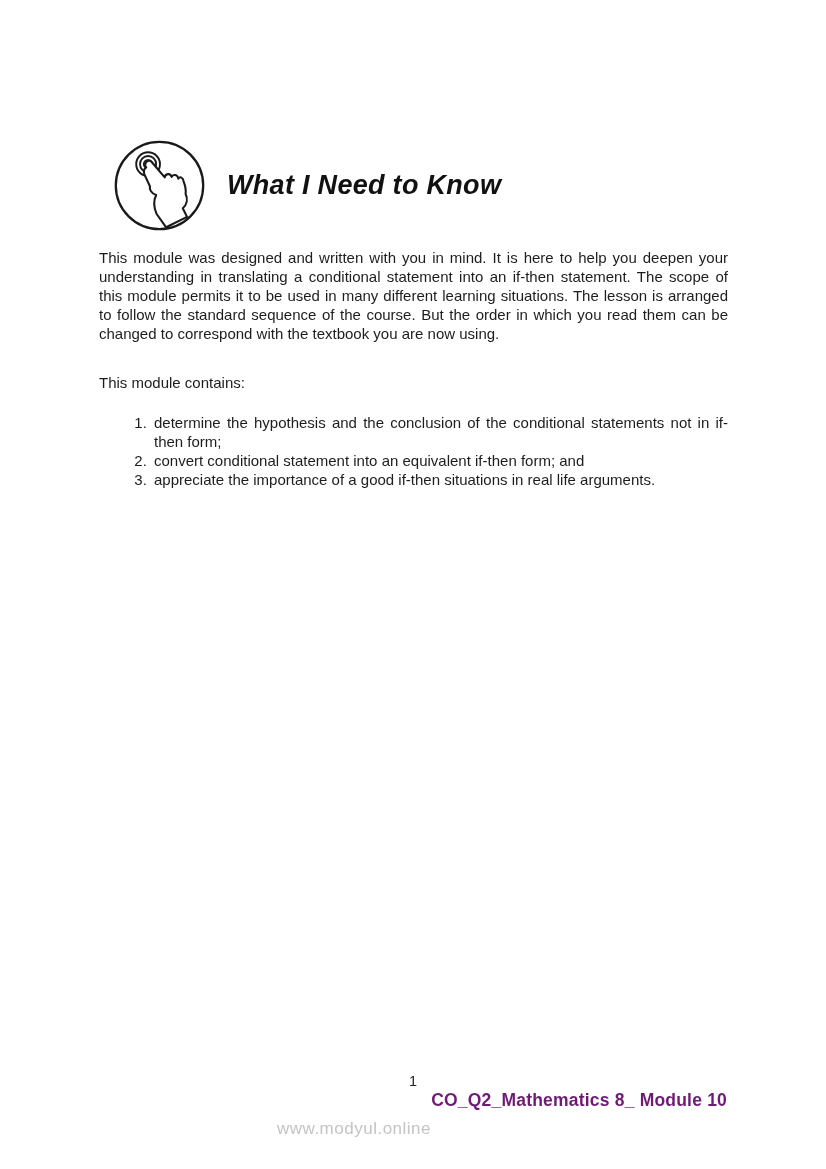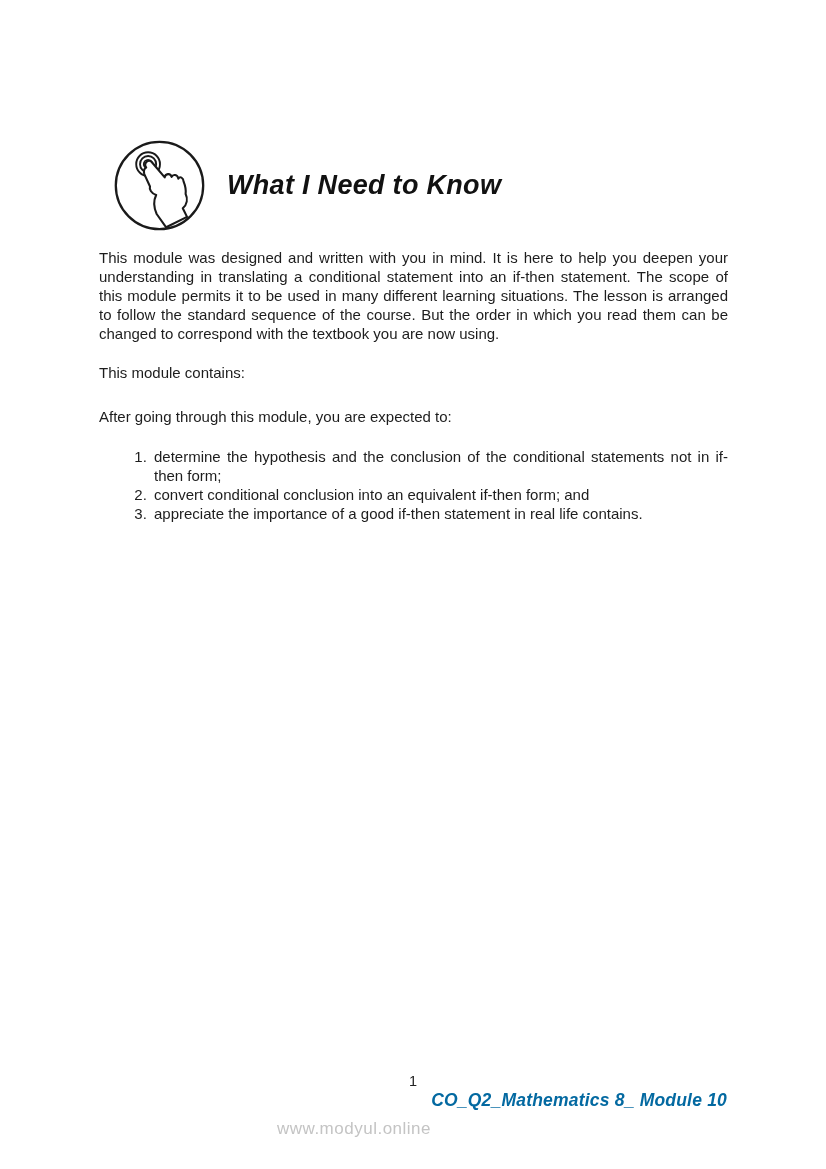--- a/index.html
+++ b/index.html
@@ -39,21 +39,21 @@
   }
   .content {
     position: absolute;
     top: 248px;
     left: 99px;
     width: 629px;
     font-size: 15px;
     line-height: 19px;
   }
   .intro { text-align: justify; }
-  .contains-label { margin-top: 20px; }
+  .contains-label { margin-top: 30px; }
   .lesson-line { margin-top: 15px; padding-left: 53px; }
   .expect-label { margin-top: 25px; }
   ol.objectives {
     margin-top: 21px;
     padding-left: 52px;
     text-align: justify;
   }
   ol.objectives li { padding-left: 3px; }
   .footer-pagenum {
     position: absolute;
@@ -64,23 +64,22 @@
     font-size: 14.5px;
     color: #222;
   }
   .footer-module {
     position: absolute;
     top: 1090px;
     right: 99px;
     font-size: 17.5px;
     font-weight: bold;
     letter-spacing: 0.2px;
-    color: #0369a1;
+    color: #701a75;
     white-space: nowrap;
-    font-style: italic;
   }
   .watermark {
     position: absolute;
     top: 1119px;
     left: 0;
     width: 708px;
     text-align: center;
     font-size: 17px;
     letter-spacing: 0.5px;
     color: #c4c4c4;
@@ -119,25 +118,24 @@
 
         <circle cx="50" cy="50" r="46" fill="none" stroke="#1a1a1a" stroke-width="2.4"></circle>
       </svg>
     </div>
     <h1 class="page-title">What I Need to Know</h1>
   </div>
 
   <div class="content">
     <p class="intro">This module was designed and written with you in mind. It is here to help you deepen your understanding in translating a conditional statement into an if-then statement. The scope of this module permits it to be used in many different learning situations. The lesson is arranged to follow the standard sequence of the course. But the order in which you read them can be changed to correspond with the textbook you are now using.</p>
     <p class="contains-label">This module contains:</p>
-    <p class="expect-label">After going through this module, you are expected to:</p>
     <ol class="objectives">
       <li>determine the hypothesis and the conclusion of the conditional statements not in if-then form;</li>
-      <li>convert conditional conclusion into an equivalent if-then form; and</li>
-      <li>appreciate the importance of a good if-then statement in real life contains.</li>
+      <li>convert conditional statement into an equivalent if-then form; and</li>
+      <li>appreciate the importance of a good if-then situations in real life arguments.</li>
     </ol>
   </div>
 
   <div class="footer-pagenum">1</div>
   <div class="footer-module">CO_Q2_Mathematics 8_ Module 10</div>
   <div class="watermark">www.modyul.online</div>
 
 </div>
 
 </body></html>

